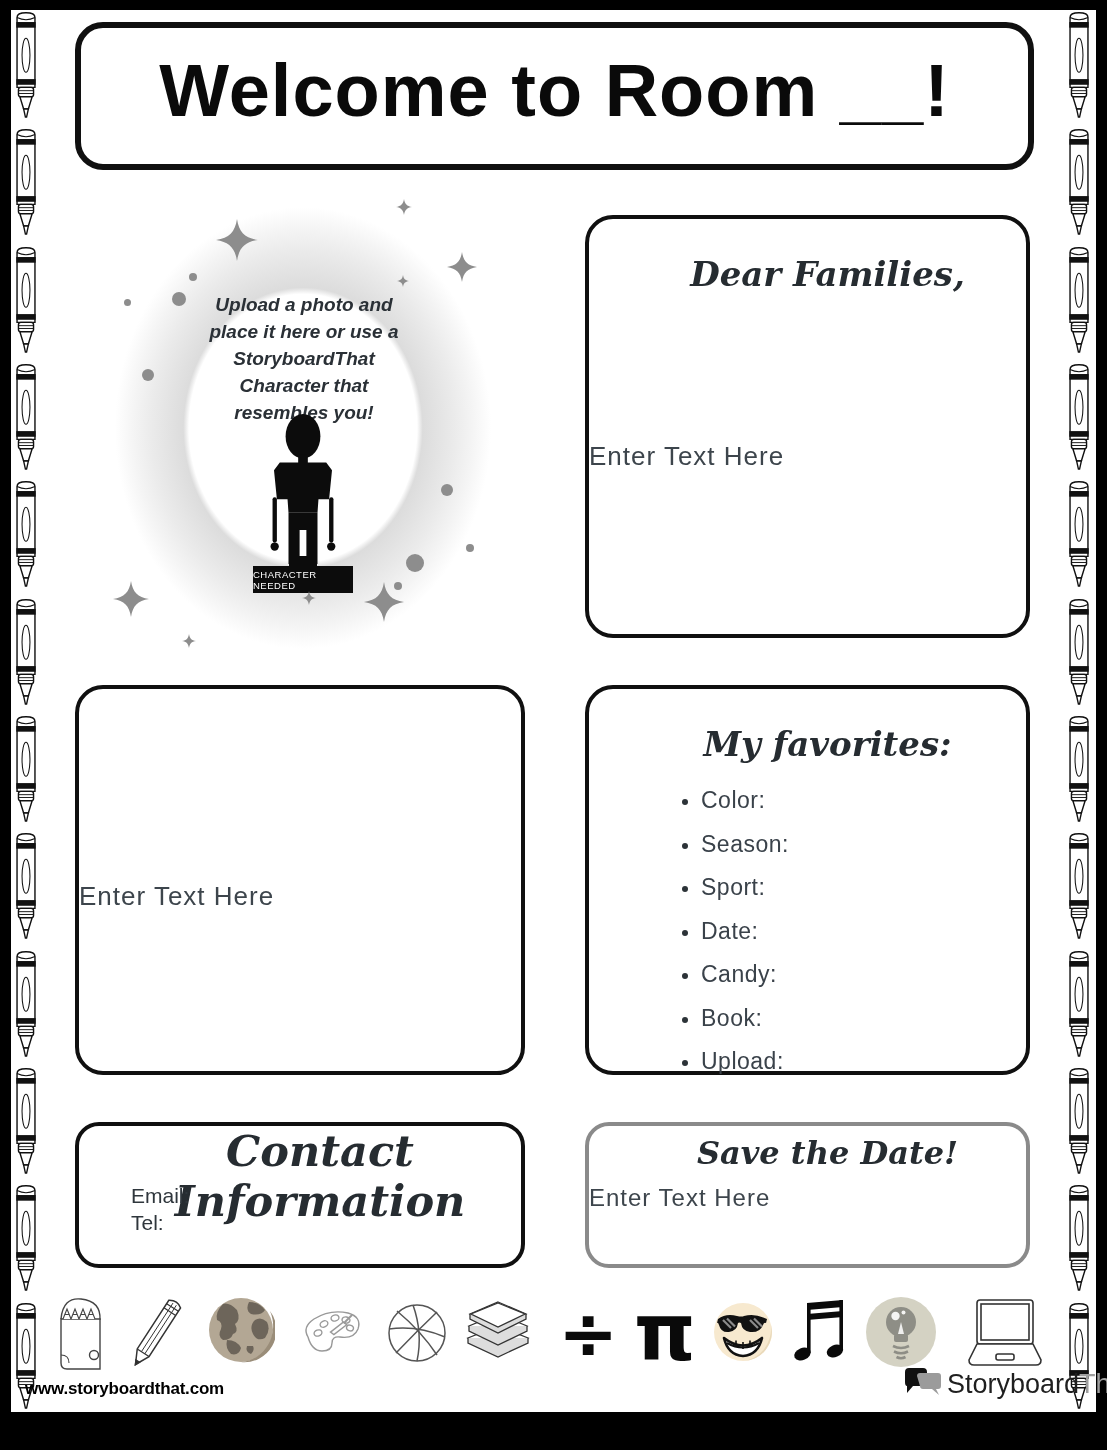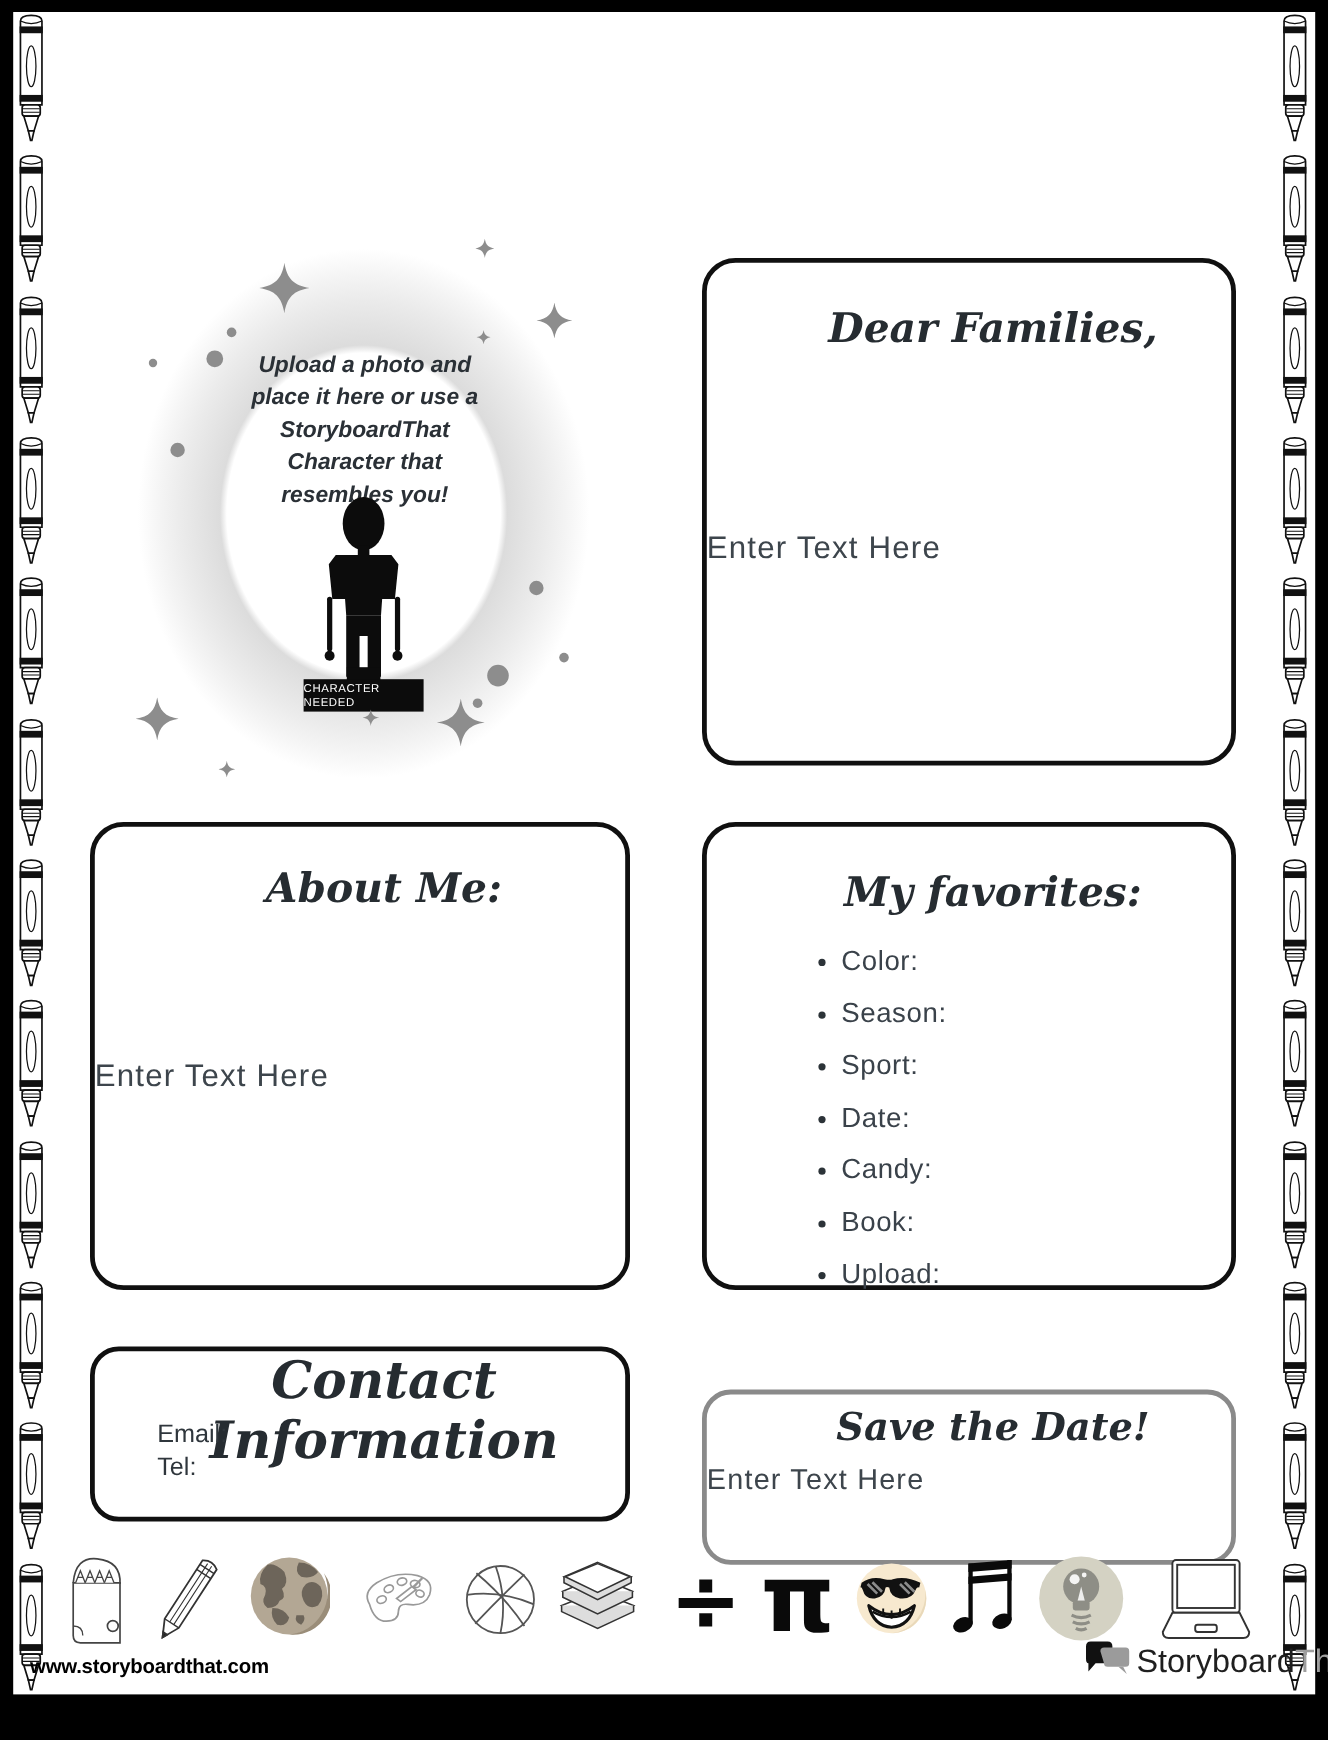--- a/index.html
+++ b/index.html
@@ -11,21 +11,21 @@
   #bar-bottom{left:0;top:1412px;width:1107px;height:38px;}
   #edge-left{left:0;top:0;width:11px;height:1450px;}
   #edge-right{left:1096px;top:0;width:11px;height:1450px;}
   
   .crayon-strip{position:absolute;top:10px;width:26px;height:1402px;overflow:hidden;
                 display:flex;flex-direction:column;gap:6px;z-index:1;}
   #crayons-left{left:13px;}
   #crayons-right{left:1066px;}
   
   .box{position:absolute;background:#fff;border:5px solid #101010;border-radius:28px;z-index:2;}
-  .box.gray{border-color:#8a8a8a;margin-top:36px;}
+  .box.gray{border-color:#8a8a8a;}
   #title-box{left:75px;top:22px;width:947px;height:136px;border-width:6px;}
   .big-title{position:absolute;left:0;right:0;top:20px;text-align:center;font-size:74px;
              font-weight:bold;letter-spacing:1px;white-space:nowrap;color:#0a0a0a;}
   .script{font-family:"DejaVu Serif",serif;font-style:italic;font-weight:bold;color:#262c31;padding-left:40px;}
   .box-heading{position:absolute;left:0;right:0;text-align:center;font-size:34px;}
   .placeholder{position:absolute;left:0;right:0;text-align:left;font-size:26px;
                color:#3d454c;letter-spacing:1px;}
   
   #photo-ring{position:absolute;left:113px;top:205px;width:380px;height:446px;z-index:2;
     background:radial-gradient(ellipse closest-side,#ffffff 0%,#ffffff 60%,#dcdcdc 63%,
@@ -422,20 +422,23 @@
       <ellipse cx="13" cy="48" rx="4.2" ry="18" fill="none" stroke-width="1.1"></ellipse>
       <rect x="3.5" y="74" width="19" height="4.5" fill="#111"></rect>
       <rect x="5" y="82" width="16" height="10" rx="2.5"></rect>
       <path d="M5.5 85.5 H20.5 M5.5 88.5 H20.5" fill="none" stroke-width="1"></path>
       <path d="M6.5 92 H19.5 L15.5 105 H10.5 Z"></path>
       <path d="M10.5 105 H15.5 L13.6 113.5 H12.4 Z"></path>
     </g>
   </svg>
 </div>
 
+  <div class="box" id="title-box">
+    <div class="big-title">Welcome to Room __!</div>
+  </div>
 
   <div id="photo-ring"></div>
   <div id="photo-instruction">
       <div>Upload a photo and</div>
       <div>place it here or use a</div>
       <div>StoryboardThat</div>
       <div>Character that</div>
       <div>resembles you!</div>
     </div>
 
@@ -489,21 +492,20 @@
   <div class="dot" style="left:466px;top:544px;width:8px;height:8px"></div>
   <div class="dot" style="left:406px;top:554px;width:18px;height:18px"></div>
   <div class="dot" style="left:394px;top:582px;width:8px;height:8px"></div>
 
   <div class="box" id="dear-box">
     <div class="box-heading script" id="dear-heading">Dear Families,</div>
     <div class="placeholder" id="dear-body">Enter Text Here</div>
   </div>
 
   <div class="box" id="about-box">
-    <div class="box-heading script" id="about-heading">About Me:</div>
     <div class="placeholder" id="about-body">Enter Text Here</div>
   </div>
 
   <div class="box" id="fav-box">
     <div class="box-heading script" id="fav-heading">My favorites:</div>
     <ul id="fav-list">
         <li>Color:</li>
         <li>Season:</li>
         <li>Sport:</li>
         <li>Date:</li>

